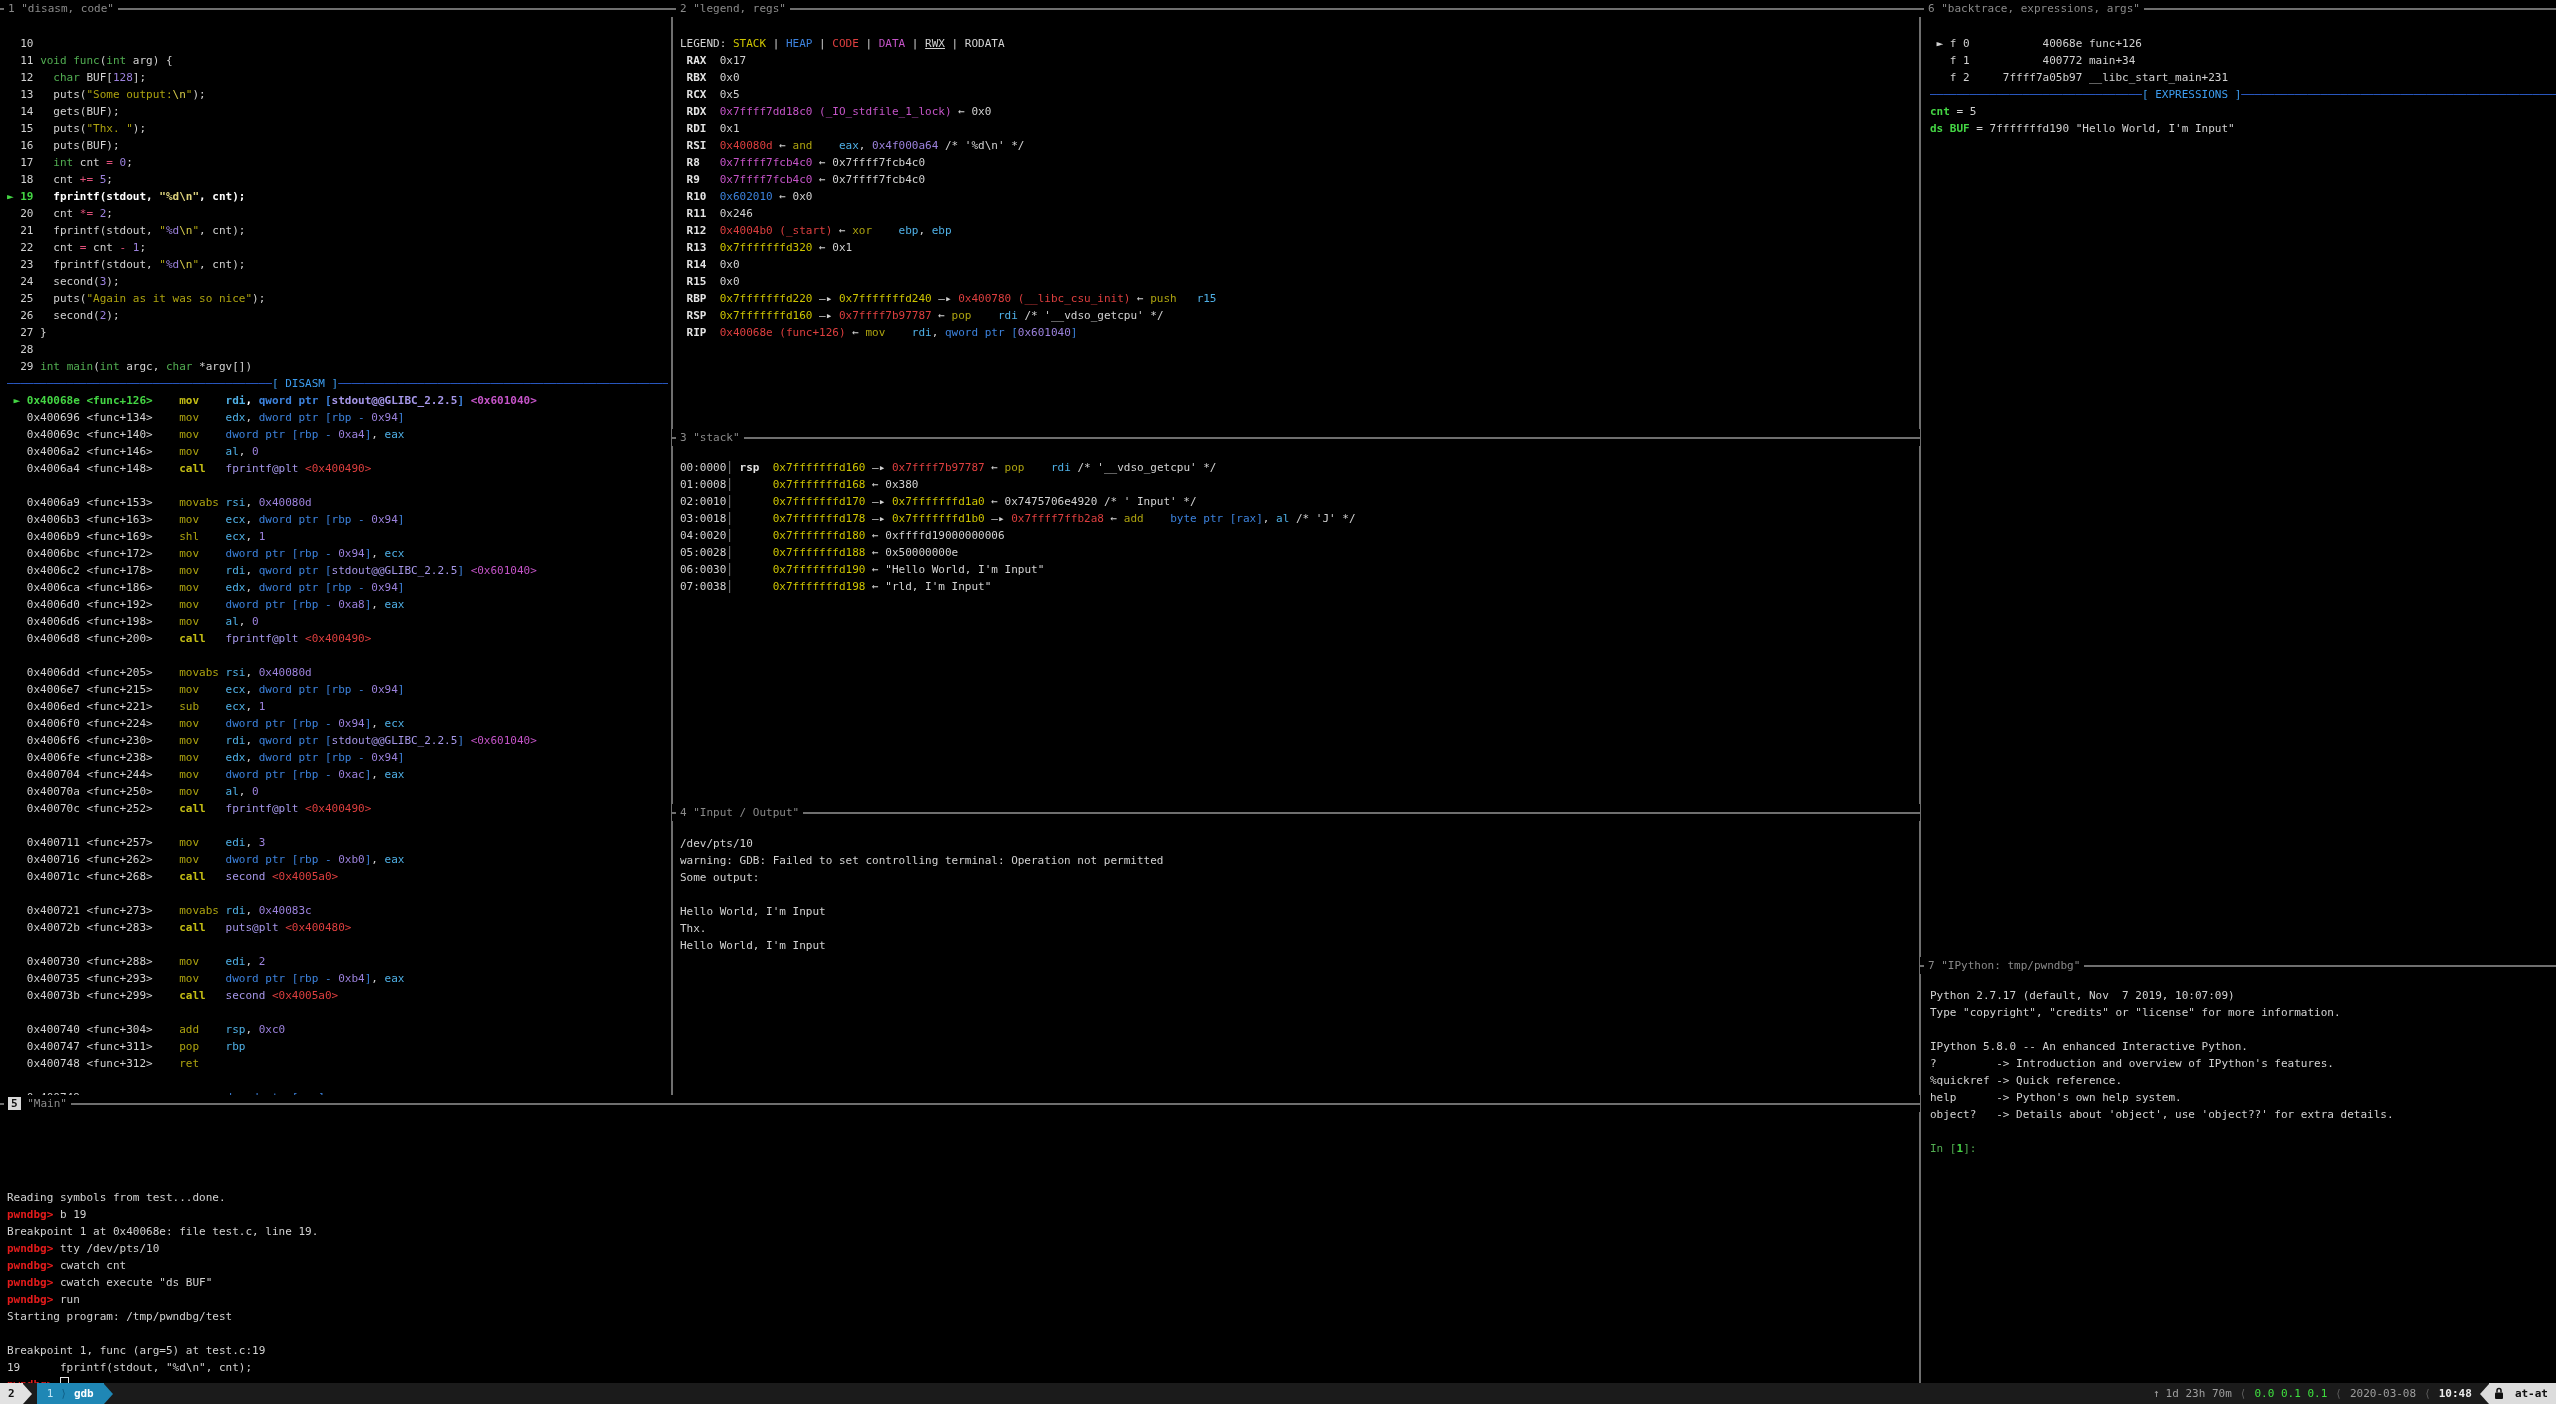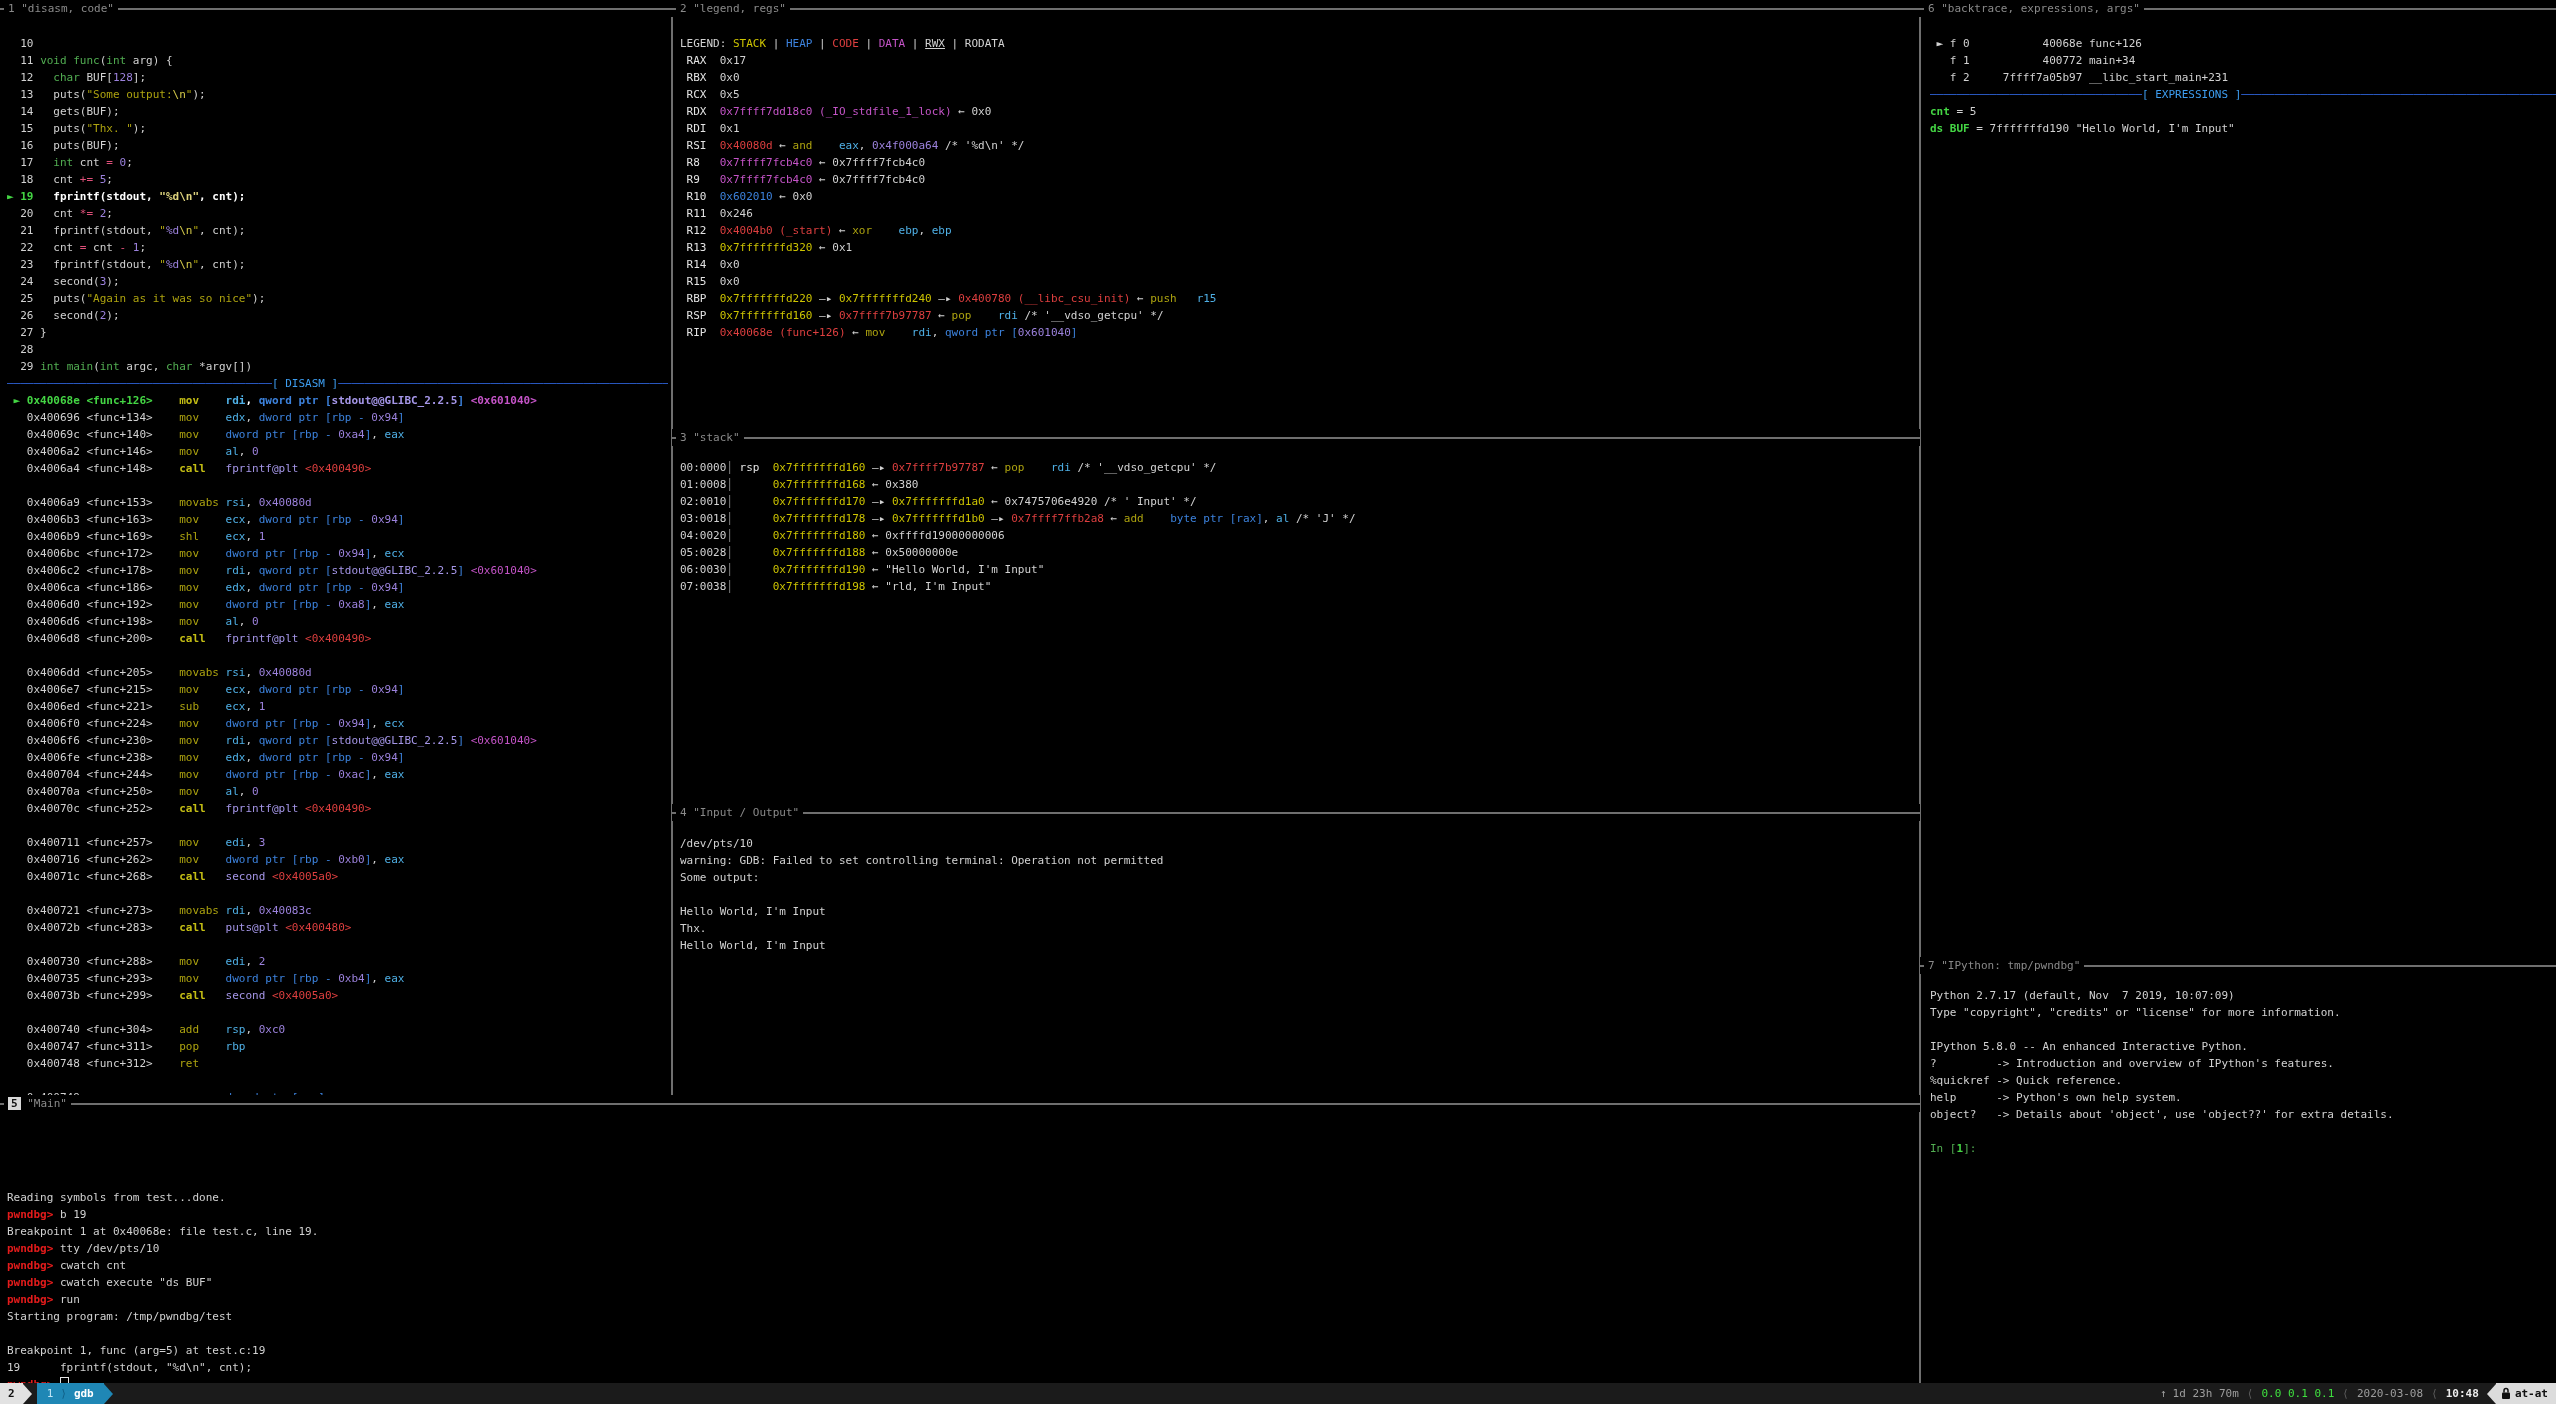--- a/index.html
+++ b/index.html
@@ -5,21 +5,21 @@
   html,body{margin:0;padding:0;background:#000;}
   body{width:2556px;height:1404px;position:relative;overflow:hidden;
        font-family:"DejaVu Sans Mono",monospace;}
   .pane{position:absolute;font:11px/17px "DejaVu Sans Mono",monospace;
         white-space:pre;color:#d2d2d2;overflow:hidden;}
   .tl{height:17px;}
   
   .c-w{color:#d2d2d2}
   .c-W{color:#ffffff;font-weight:bold}
   .c-gy{color:#8a8a8a}
-  .c-lb{color:#e4e4e4;font-weight:normal}
+  .c-lb{color:#e4e4e4;font-weight:bold}
   .c-gn{color:#52ae52}
   .c-gnb{color:#44d644;font-weight:bold}
   .c-GN{color:#44d644;font-weight:bold}
   .c-ol{color:#ada30f}
   .c-olb{color:#c3bd14;font-weight:bold}
   .c-OL{color:#c3bd14;font-weight:bold}
   .c-OLW{color:#dfd47e;font-weight:bold}
   .c-yl{color:#cdc400}
   .c-cy{color:#4fb0e6}
   .c-cyb{color:#4fb0e6;font-weight:bold}
@@ -62,21 +62,21 @@
   .arr-window{border-left:9px solid #1f87b5;}
   .sb-right{margin-left:auto;display:flex;align-items:center;height:21px;}
   .sb-sep{color:#5f5f5f;padding:0 8px;}
   .sb-up{color:#9e9e9e;}
   .sb-load{color:#3fe03f;}
   .sb-date{color:#9e9e9e;}
   .sb-time{color:#ececec;font-weight:bold;padding-right:8px;}
   .arr-host{width:0;height:0;border-top:10.5px solid transparent;border-bottom:10.5px solid transparent;
             border-right:9px solid #dcdcdc;}
   .seg-host{background:#dcdcdc;color:#111;font-weight:bold;height:21px;padding:0 8px 0 5px;
-            display:flex;align-items:center;gap:4px;}
+            display:flex;align-items:center;gap:11px;}
 </style>
 </head>
 <body>
 
 <pre class="pane" style="left:7px;top:24px;width:661px;height:1072px"><div class="tl"><span class="c-w">  10 </span></div><div class="tl"><span class="c-w">  11 </span><span class="c-gn">void func</span><span class="c-w">(</span><span class="c-gn">int</span><span class="c-w"> arg) {</span></div><div class="tl"><span class="c-w">  12   </span><span class="c-gn">char</span><span class="c-w"> BUF[</span><span class="c-pu">128</span><span class="c-w">];</span></div><div class="tl"><span class="c-w">  13   puts(</span><span class="c-ol">"Some output:</span><span class="c-esc">\n</span><span class="c-ol">"</span><span class="c-w">);</span></div><div class="tl"><span class="c-w">  14   gets(BUF);</span></div><div class="tl"><span class="c-w">  15   puts(</span><span class="c-ol">"Thx. "</span><span class="c-w">);</span></div><div class="tl"><span class="c-w">  16   puts(BUF);</span></div><div class="tl"><span class="c-w">  17   </span><span class="c-gn">int</span><span class="c-w"> cnt </span><span class="c-pk">=</span><span class="c-w"> </span><span class="c-pu">0</span><span class="c-w">;</span></div><div class="tl"><span class="c-w">  18   cnt </span><span class="c-pk">+=</span><span class="c-w"> </span><span class="c-pu">5</span><span class="c-w">;</span></div><div class="tl"><span class="c-GN">► 19   </span><span class="c-W">fprintf(stdout, </span><span class="c-OLW">"%d\n"</span><span class="c-W">, cnt);</span></div><div class="tl"><span class="c-w">  20   cnt </span><span class="c-pk">*=</span><span class="c-w"> </span><span class="c-pu">2</span><span class="c-w">;</span></div><div class="tl"><span class="c-w">  21   fprintf(stdout, </span><span class="c-ol">"</span><span class="c-pu">%d</span><span class="c-esc">\n</span><span class="c-ol">"</span><span class="c-w">, cnt);</span></div><div class="tl"><span class="c-w">  22   cnt </span><span class="c-pk">=</span><span class="c-w"> cnt </span><span class="c-pk">-</span><span class="c-w"> </span><span class="c-pu">1</span><span class="c-w">;</span></div><div class="tl"><span class="c-w">  23   fprintf(stdout, </span><span class="c-ol">"</span><span class="c-pu">%d</span><span class="c-esc">\n</span><span class="c-ol">"</span><span class="c-w">, cnt);</span></div><div class="tl"><span class="c-w">  24   second(</span><span class="c-pu">3</span><span class="c-w">);</span></div><div class="tl"><span class="c-w">  25   puts(</span><span class="c-ol">"Again as it was so nice"</span><span class="c-w">);</span></div><div class="tl"><span class="c-w">  26   second(</span><span class="c-pu">2</span><span class="c-w">);</span></div><div class="tl"><span class="c-w">  27 }</span></div><div class="tl"><span class="c-w">  28</span></div><div class="tl"><span class="c-w">  29 </span><span class="c-gn">int</span><span class="c-w"> </span><span class="c-gn">main</span><span class="c-w">(</span><span class="c-gn">int</span><span class="c-w"> argc, </span><span class="c-gn">char</span><span class="c-w"> *argv[])</span></div><div class="tl"><span class="c-dv">────────────────────────────────────────</span><span class="c-dvl">[ DISASM ]</span><span class="c-dv">──────────────────────────────────────────────────</span></div><div class="tl"><span class="c-GN"> ► 0x40068e &lt;func+126&gt;    </span><span class="c-olb">mov    </span><span class="c-cyb">rdi</span><span class="c-W">, </span><span class="c-blb">qword ptr [</span><span class="c-syb">stdout@@GLIBC_2.2.5</span><span class="c-blb">] </span><span class="c-mgb">&lt;0x601040&gt;</span></div><div class="tl"><span class="c-w">   0x400696 &lt;func+134&gt;    </span><span class="c-ol">mov    </span><span class="c-cy">edx</span><span class="c-w">, </span><span class="c-bl">dword ptr [rbp - </span><span class="c-pu">0x94</span><span class="c-bl">]</span></div><div class="tl"><span class="c-w">   0x40069c &lt;func+140&gt;    </span><span class="c-ol">mov    </span><span class="c-bl">dword ptr [rbp - </span><span class="c-pu">0xa4</span><span class="c-bl">]</span><span class="c-w">, </span><span class="c-cy">eax</span></div><div class="tl"><span class="c-w">   0x4006a2 &lt;func+146&gt;    </span><span class="c-ol">mov    </span><span class="c-cy">al</span><span class="c-w">, </span><span class="c-pu">0</span></div><div class="tl"><span class="c-w">   0x4006a4 &lt;func+148&gt;    </span><span class="c-OL">call   </span><span class="c-sy">fprintf@plt </span><span class="c-rd">&lt;0x400490&gt;</span></div><div class="tl"><span class="c-w"></span></div><div class="tl"><span class="c-w">   0x4006a9 &lt;func+153&gt;    </span><span class="c-ol">movabs </span><span class="c-cy">rsi</span><span class="c-w">, </span><span class="c-pu">0x40080d</span></div><div class="tl"><span class="c-w">   0x4006b3 &lt;func+163&gt;    </span><span class="c-ol">mov    </span><span class="c-cy">ecx</span><span class="c-w">, </span><span class="c-bl">dword ptr [rbp - </span><span class="c-pu">0x94</span><span class="c-bl">]</span></div><div class="tl"><span class="c-w">   0x4006b9 &lt;func+169&gt;    </span><span class="c-ol">shl    </span><span class="c-cy">ecx</span><span class="c-w">, </span><span class="c-pu">1</span></div><div class="tl"><span class="c-w">   0x4006bc &lt;func+172&gt;    </span><span class="c-ol">mov    </span><span class="c-bl">dword ptr [rbp - </span><span class="c-pu">0x94</span><span class="c-bl">]</span><span class="c-w">, </span><span class="c-cy">ecx</span></div><div class="tl"><span class="c-w">   0x4006c2 &lt;func+178&gt;    </span><span class="c-ol">mov    </span><span class="c-cy">rdi</span><span class="c-w">, </span><span class="c-bl">qword ptr [</span><span class="c-sy">stdout@@GLIBC_2.2.5</span><span class="c-bl">] </span><span class="c-mg">&lt;0x601040&gt;</span></div><div class="tl"><span class="c-w">   0x4006ca &lt;func+186&gt;    </span><span class="c-ol">mov    </span><span class="c-cy">edx</span><span class="c-w">, </span><span class="c-bl">dword ptr [rbp - </span><span class="c-pu">0x94</span><span class="c-bl">]</span></div><div class="tl"><span class="c-w">   0x4006d0 &lt;func+192&gt;    </span><span class="c-ol">mov    </span><span class="c-bl">dword ptr [rbp - </span><span class="c-pu">0xa8</span><span class="c-bl">]</span><span class="c-w">, </span><span class="c-cy">eax</span></div><div class="tl"><span class="c-w">   0x4006d6 &lt;func+198&gt;    </span><span class="c-ol">mov    </span><span class="c-cy">al</span><span class="c-w">, </span><span class="c-pu">0</span></div><div class="tl"><span class="c-w">   0x4006d8 &lt;func+200&gt;    </span><span class="c-OL">call   </span><span class="c-sy">fprintf@plt </span><span class="c-rd">&lt;0x400490&gt;</span></div><div class="tl"><span class="c-w"></span></div><div class="tl"><span class="c-w">   0x4006dd &lt;func+205&gt;    </span><span class="c-ol">movabs </span><span class="c-cy">rsi</span><span class="c-w">, </span><span class="c-pu">0x40080d</span></div><div class="tl"><span class="c-w">   0x4006e7 &lt;func+215&gt;    </span><span class="c-ol">mov    </span><span class="c-cy">ecx</span><span class="c-w">, </span><span class="c-bl">dword ptr [rbp - </span><span class="c-pu">0x94</span><span class="c-bl">]</span></div><div class="tl"><span class="c-w">   0x4006ed &lt;func+221&gt;    </span><span class="c-ol">sub    </span><span class="c-cy">ecx</span><span class="c-w">, </span><span class="c-pu">1</span></div><div class="tl"><span class="c-w">   0x4006f0 &lt;func+224&gt;    </span><span class="c-ol">mov    </span><span class="c-bl">dword ptr [rbp - </span><span class="c-pu">0x94</span><span class="c-bl">]</span><span class="c-w">, </span><span class="c-cy">ecx</span></div><div class="tl"><span class="c-w">   0x4006f6 &lt;func+230&gt;    </span><span class="c-ol">mov    </span><span class="c-cy">rdi</span><span class="c-w">, </span><span class="c-bl">qword ptr [</span><span class="c-sy">stdout@@GLIBC_2.2.5</span><span class="c-bl">] </span><span class="c-mg">&lt;0x601040&gt;</span></div><div class="tl"><span class="c-w">   0x4006fe &lt;func+238&gt;    </span><span class="c-ol">mov    </span><span class="c-cy">edx</span><span class="c-w">, </span><span class="c-bl">dword ptr [rbp - </span><span class="c-pu">0x94</span><span class="c-bl">]</span></div><div class="tl"><span class="c-w">   0x400704 &lt;func+244&gt;    </span><span class="c-ol">mov    </span><span class="c-bl">dword ptr [rbp - </span><span class="c-pu">0xac</span><span class="c-bl">]</span><span class="c-w">, </span><span class="c-cy">eax</span></div><div class="tl"><span class="c-w">   0x40070a &lt;func+250&gt;    </span><span class="c-ol">mov    </span><span class="c-cy">al</span><span class="c-w">, </span><span class="c-pu">0</span></div><div class="tl"><span class="c-w">   0x40070c &lt;func+252&gt;    </span><span class="c-OL">call   </span><span class="c-sy">fprintf@plt </span><span class="c-rd">&lt;0x400490&gt;</span></div><div class="tl"><span class="c-w"></span></div><div class="tl"><span class="c-w">   0x400711 &lt;func+257&gt;    </span><span class="c-ol">mov    </span><span class="c-cy">edi</span><span class="c-w">, </span><span class="c-pu">3</span></div><div class="tl"><span class="c-w">   0x400716 &lt;func+262&gt;    </span><span class="c-ol">mov    </span><span class="c-bl">dword ptr [rbp - </span><span class="c-pu">0xb0</span><span class="c-bl">]</span><span class="c-w">, </span><span class="c-cy">eax</span></div><div class="tl"><span class="c-w">   0x40071c &lt;func+268&gt;    </span><span class="c-OL">call   </span><span class="c-sy">second </span><span class="c-rd">&lt;0x4005a0&gt;</span></div><div class="tl"><span class="c-w"></span></div><div class="tl"><span class="c-w">   0x400721 &lt;func+273&gt;    </span><span class="c-ol">movabs </span><span class="c-cy">rdi</span><span class="c-w">, </span><span class="c-pu">0x40083c</span></div><div class="tl"><span class="c-w">   0x40072b &lt;func+283&gt;    </span><span class="c-OL">call   </span><span class="c-sy">puts@plt </span><span class="c-rd">&lt;0x400480&gt;</span></div><div class="tl"><span class="c-w"></span></div><div class="tl"><span class="c-w">   0x400730 &lt;func+288&gt;    </span><span class="c-ol">mov    </span><span class="c-cy">edi</span><span class="c-w">, </span><span class="c-pu">2</span></div><div class="tl"><span class="c-w">   0x400735 &lt;func+293&gt;    </span><span class="c-ol">mov    </span><span class="c-bl">dword ptr [rbp - </span><span class="c-pu">0xb4</span><span class="c-bl">]</span><span class="c-w">, </span><span class="c-cy">eax</span></div><div class="tl"><span class="c-w">   0x40073b &lt;func+299&gt;    </span><span class="c-OL">call   </span><span class="c-sy">second </span><span class="c-rd">&lt;0x4005a0&gt;</span></div><div class="tl"><span class="c-w"></span></div><div class="tl"><span class="c-w">   0x400740 &lt;func+304&gt;    </span><span class="c-ol">add    </span><span class="c-cy">rsp</span><span class="c-w">, </span><span class="c-pu">0xc0</span></div><div class="tl"><span class="c-w">   0x400747 &lt;func+311&gt;    </span><span class="c-ol">pop    </span><span class="c-cy">rbp</span></div><div class="tl"><span class="c-w">   0x400748 &lt;func+312&gt;    </span><span class="c-ol">ret    </span></div><div class="tl"><span class="c-w"></span></div><div class="tl"><span class="c-w">   0x400749               </span><span class="c-ol">nop    </span><span class="c-bl">dword ptr [rax]</span></div></pre>
 <pre class="pane" style="left:680px;top:24px;width:1236px;height:412px"><div class="tl"><span class="c-w">LEGEND: </span><span class="c-yl">STACK</span><span class="c-w"> | </span><span class="c-bl">HEAP</span><span class="c-w"> | </span><span class="c-rd">CODE</span><span class="c-w"> | </span><span class="c-mg">DATA</span><span class="c-w"> | </span><span class="c-un">RWX</span><span class="c-w"> | RODATA</span></div><div class="tl"><span class="c-lb"> RAX  </span><span class="c-w">0x17</span></div><div class="tl"><span class="c-lb"> RBX  </span><span class="c-w">0x0</span></div><div class="tl"><span class="c-lb"> RCX  </span><span class="c-w">0x5</span></div><div class="tl"><span class="c-lb"> RDX  </span><span class="c-mg">0x7ffff7dd18c0 (_IO_stdfile_1_lock)</span><span class="c-w"> ← 0x0</span></div><div class="tl"><span class="c-lb"> RDI  </span><span class="c-w">0x1</span></div><div class="tl"><span class="c-lb"> RSI  </span><span class="c-rd">0x40080d</span><span class="c-w"> ← </span><span class="c-ol">and</span><span class="c-w">    </span><span class="c-cy">eax</span><span class="c-w">, </span><span class="c-pu">0x4f000a64</span><span class="c-w"> /* '%d\n' */</span></div><div class="tl"><span class="c-lb"> R8   </span><span class="c-mg">0x7ffff7fcb4c0</span><span class="c-w"> ← 0x7ffff7fcb4c0</span></div><div class="tl"><span class="c-lb"> R9   </span><span class="c-mg">0x7ffff7fcb4c0</span><span class="c-w"> ← 0x7ffff7fcb4c0</span></div><div class="tl"><span class="c-lb"> R10  </span><span class="c-bl">0x602010</span><span class="c-w"> ← 0x0</span></div><div class="tl"><span class="c-lb"> R11  </span><span class="c-w">0x246</span></div><div class="tl"><span class="c-lb"> R12  </span><span class="c-rd">0x4004b0 (_start)</span><span class="c-w"> ← </span><span class="c-ol">xor</span><span class="c-w">    </span><span class="c-cy">ebp</span><span class="c-w">, </span><span class="c-cy">ebp</span></div><div class="tl"><span class="c-lb"> R13  </span><span class="c-yl">0x7fffffffd320</span><span class="c-w"> ← 0x1</span></div><div class="tl"><span class="c-lb"> R14  </span><span class="c-w">0x0</span></div><div class="tl"><span class="c-lb"> R15  </span><span class="c-w">0x0</span></div><div class="tl"><span class="c-lb"> RBP  </span><span class="c-yl">0x7fffffffd220</span><span class="c-w"> —▸ </span><span class="c-yl">0x7fffffffd240</span><span class="c-w"> —▸ </span><span class="c-rd">0x400780 (__libc_csu_init)</span><span class="c-w"> ← </span><span class="c-ol">push</span><span class="c-w">   </span><span class="c-cy">r15</span></div><div class="tl"><span class="c-lb"> RSP  </span><span class="c-yl">0x7fffffffd160</span><span class="c-w"> —▸ </span><span class="c-rd">0x7ffff7b97787</span><span class="c-w"> ← </span><span class="c-ol">pop</span><span class="c-w">    </span><span class="c-cy">rdi</span><span class="c-w"> /* '__vdso_getcpu' */</span></div><div class="tl"><span class="c-lb"> RIP  </span><span class="c-rd">0x40068e (func+126)</span><span class="c-w"> ← </span><span class="c-ol">mov</span><span class="c-w">    </span><span class="c-cy">rdi</span><span class="c-w">, </span><span class="c-bl">qword ptr [</span><span class="c-pu">0x601040</span><span class="c-bl">]</span></div></pre>
 <pre class="pane" style="left:680px;top:448px;width:1236px;height:352px"><div class="tl"><span class="c-w">00:0000</span><span class="c-gy">│</span><span class="c-lb"> rsp  </span><span class="c-yl">0x7fffffffd160</span><span class="c-w"> —▸ </span><span class="c-rd">0x7ffff7b97787</span><span class="c-w"> ← </span><span class="c-ol">pop</span><span class="c-w">    </span><span class="c-cy">rdi</span><span class="c-w"> /* '__vdso_getcpu' */</span></div><div class="tl"><span class="c-w">01:0008</span><span class="c-gy">│</span><span class="c-w">      </span><span class="c-yl">0x7fffffffd168</span><span class="c-w"> ← 0x380</span></div><div class="tl"><span class="c-w">02:0010</span><span class="c-gy">│</span><span class="c-w">      </span><span class="c-yl">0x7fffffffd170</span><span class="c-w"> —▸ </span><span class="c-yl">0x7fffffffd1a0</span><span class="c-w"> ← 0x7475706e4920 /* ' Input' */</span></div><div class="tl"><span class="c-w">03:0018</span><span class="c-gy">│</span><span class="c-w">      </span><span class="c-yl">0x7fffffffd178</span><span class="c-w"> —▸ </span><span class="c-yl">0x7fffffffd1b0</span><span class="c-w"> —▸ </span><span class="c-rd">0x7ffff7ffb2a8</span><span class="c-w"> ← </span><span class="c-ol">add</span><span class="c-w">    </span><span class="c-bl">byte ptr [rax]</span><span class="c-w">, </span><span class="c-cy">al</span><span class="c-w"> /* 'J' */</span></div><div class="tl"><span class="c-w">04:0020</span><span class="c-gy">│</span><span class="c-w">      </span><span class="c-yl">0x7fffffffd180</span><span class="c-w"> ← 0xffffd19000000006</span></div><div class="tl"><span class="c-w">05:0028</span><span class="c-gy">│</span><span class="c-w">      </span><span class="c-yl">0x7fffffffd188</span><span class="c-w"> ← 0x50000000e</span></div><div class="tl"><span class="c-w">06:0030</span><span class="c-gy">│</span><span class="c-w">      </span><span class="c-yl">0x7fffffffd190</span><span class="c-w"> ← "Hello World, I'm Input"</span></div><div class="tl"><span class="c-w">07:0038</span><span class="c-gy">│</span><span class="c-w">      </span><span class="c-yl">0x7fffffffd198</span><span class="c-w"> ← "rld, I'm Input"</span></div></pre>
 <pre class="pane" style="left:680px;top:824px;width:1236px;height:268px"><div class="tl"><span class="c-w">/dev/pts/10</span></div><div class="tl"><span class="c-w">warning: GDB: Failed to set controlling terminal: Operation not permitted</span></div><div class="tl"><span class="c-w">Some output:</span></div><div class="tl"><span class="c-w"></span></div><div class="tl"><span class="c-w">Hello World, I'm Input</span></div><div class="tl"><span class="c-w">Thx. </span></div><div class="tl"><span class="c-w">Hello World, I'm Input</span></div></pre>
 <pre class="pane" style="left:1930px;top:24px;width:626px;height:930px"><div class="tl"><span class="c-w"> ► f 0           40068e func+126</span></div><div class="tl"><span class="c-w">   f 1           400772 main+34</span></div><div class="tl"><span class="c-w">   f 2     7ffff7a05b97 __libc_start_main+231</span></div><div class="tl"><span class="c-dv">────────────────────────────────</span><span class="c-dvl">[ EXPRESSIONS ]</span><span class="c-dv">──────────────────────────────────────────────────</span></div><div class="tl"><span class="c-gnb">cnt</span><span class="c-w"> = 5</span></div><div class="tl"><span class="c-gnb">ds BUF</span><span class="c-w"> = 7fffffffd190 "Hello World, I'm Input"</span></div></pre>
 <pre class="pane" style="left:1930px;top:976px;width:626px;height:400px"><div class="tl"><span class="c-w">Python 2.7.17 (default, Nov  7 2019, 10:07:09)</span></div><div class="tl"><span class="c-w">Type "copyright", "credits" or "license" for more information.</span></div><div class="tl"><span class="c-w"></span></div><div class="tl"><span class="c-w">IPython 5.8.0 -- An enhanced Interactive Python.</span></div><div class="tl"><span class="c-w">?         -&gt; Introduction and overview of IPython's features.</span></div><div class="tl"><span class="c-w">%quickref -&gt; Quick reference.</span></div><div class="tl"><span class="c-w">help      -&gt; Python's own help system.</span></div><div class="tl"><span class="c-w">object?   -&gt; Details about 'object', use 'object??' for extra details.</span></div><div class="tl"><span class="c-w"></span></div><div class="tl"><span class="c-gn">In [</span><span class="c-gnb">1</span><span class="c-gn">]: </span></div></pre>

